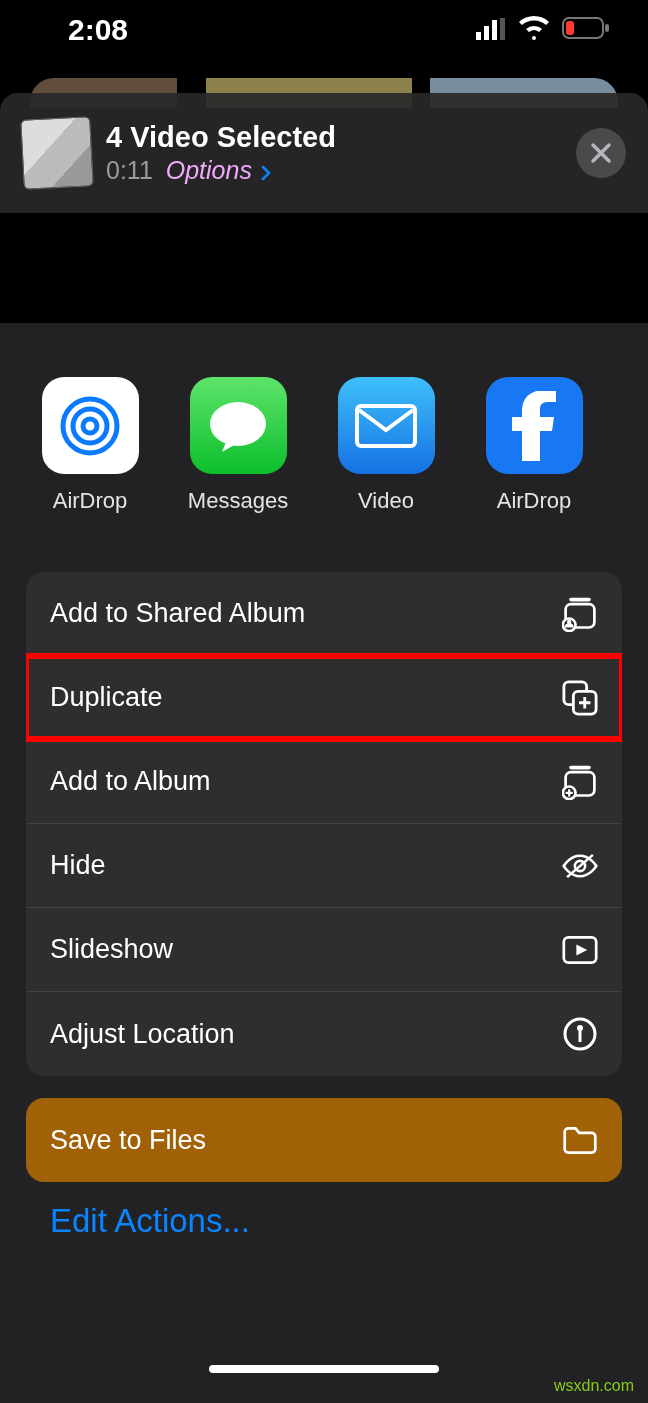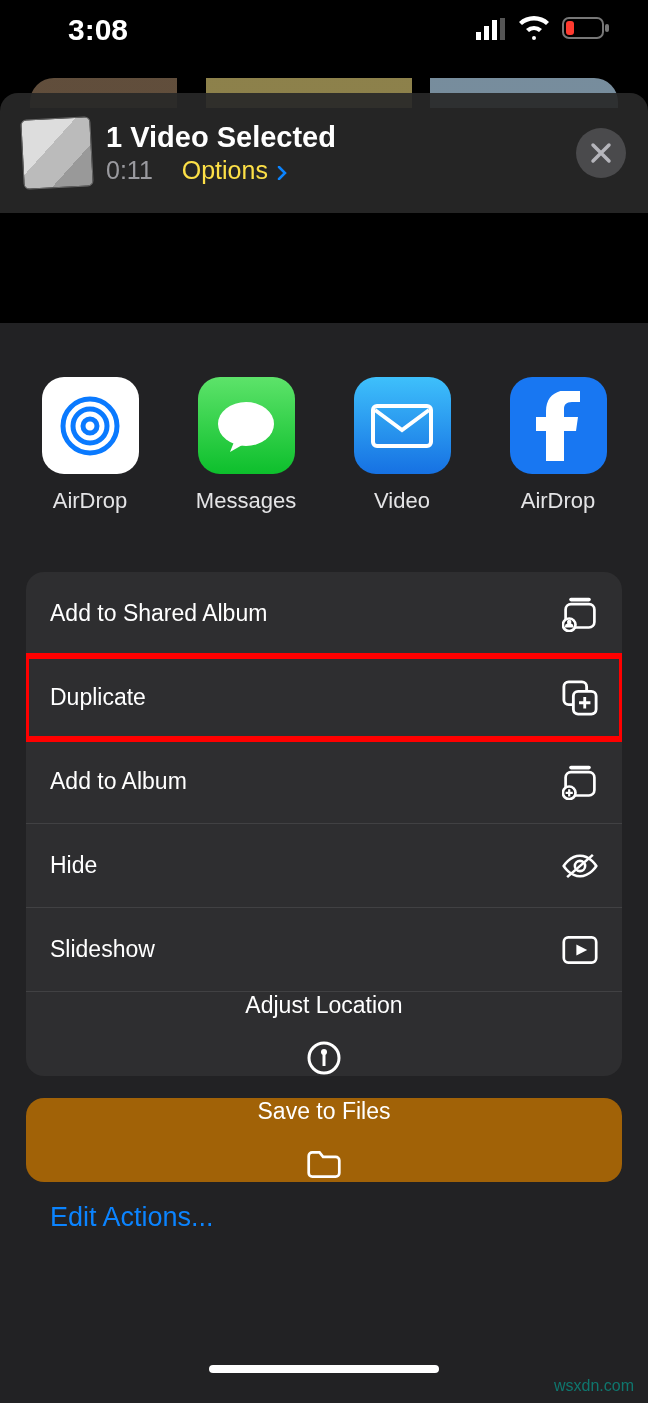--- a/index.html
+++ b/index.html
@@ -44,39 +44,39 @@
     background: linear-gradient(135deg,#ddd 0 40%, #bbb 40% 70%, #999 70% 100%);
     border-radius: 6px;
     margin-right: 14px;
     border:1px solid #666;
     transform: rotate(-3deg);
   }
   .header-text { flex: 1; }
   .header-title { font-size: 29px; font-weight: 600; }
   .header-sub { font-size: 25px; margin-top: 2px; }
   .sub-duration { color: #9a9a9f; margin-top: 13px; }
-  .sub-opt { color: #fde047; margin-left: 22px; }
+  .sub-opt { color: #f0abfc; margin-left: 6px; font-style: italic; }
   .close-btn {
     width: 50px; height: 50px; border-radius: 50%;
     background: #4a4a4c;
     display: flex; align-items: center; justify-content: center;
     color: #c8c8cc;
     font-size: 28px;
   }
   .black-gap {
     position: absolute; top: 213px; left:0; right:0; height:110px; background:#000;
   }
   .sheet {
     position: absolute;
     top: 323px; left: 0; right: 0; bottom: 0;
     background: #222224;
   }
   .share-row {
     display: flex;
-    gap: 40px;
+    gap: 32px;
     padding: 54px 0 0 32px;
     overflow: hidden;
     white-space: nowrap;
   }
   .share-item {
     width: 116px;
     display: inline-flex;
     flex-direction: column;
     align-items: center;
     gap: 14px;
@@ -94,60 +94,60 @@
   .action-group {
     margin: 58px 26px 0 26px;
     background: #2e2e30;
     border-radius: 18px;
     overflow: hidden;
   }
   .action-row {
     height: 84px;
     display: flex; align-items: center; justify-content: space-between;
     padding: 0 24px;
-    font-size: 23px;
+    font-size: 27px;
     color: #fff;
     border-bottom: 1px solid #414143;
     position: relative;
   }
-  .action-row:last-child { border-bottom: none; flex-direction: column; }
+  .action-row:last-child { border-bottom: none; }
   .highlight {
     position:absolute; inset:0;
     border:6px solid #ff0000;
     pointer-events:none;
     z-index:5;
     margin:-3px -3px;
   }
   .action-icon { width:36px; height:36px; display:flex; align-items:center; justify-content:center; }
   .save-group {
     margin: 22px 26px 0 26px;
     background: #a16207;
     border-radius: 18px;
   }
   .edit-actions {
     margin: 20px 0 0 50px;
-    font-size: 27px;
+    font-size: 33px;
     color:#0b84ff;
   }
   .home-indicator {
     position:absolute;
     bottom:30px; left:50%; transform:translateX(-50%);
     width:230px; height:8px; border-radius:4px;
     background:#fff;
   }
   .watermark {
     position:absolute; bottom:8px; right:14px;
-    font-size:16px; color:#0f766e;
+    font-size:16px; color:#84cc16;
   }
 </style>
 </head>
 <body>
 
 <div class="status-bar">
-  <span>3:08</span>
+  <span>2:08</span>
   <span class="status-right">
     <span>
       <svg width="30" height="22" viewBox="0 0 30 22">
           <rect x="0" y="14" width="5" height="8" fill="#fff"></rect>
           <rect x="8" y="8" width="5" height="14" fill="#fff"></rect>
           <rect x="16" y="2" width="5" height="20" fill="#fff"></rect>
           <rect x="24" y="0" width="5" height="22" fill="#555"></rect>
         </svg>
     </span>
     <span>
@@ -163,21 +163,21 @@
         </svg>
     </span>
   </span>
 </div>
 
 <div class="bg-strip"></div>
 
 <div class="share-header">
   <div class="thumb"></div>
   <div class="header-text">
-    <div class="header-title">1 Video Selected</div>
+    <div class="header-title">4 Video Selected</div>
     <div class="header-sub">
       <span class="sub-duration">0:11</span>
       <span class="sub-opt">
         <span>Options</span>
         <svg width="14" height="14" viewBox="0 0 14 14" style="vertical-align:-1px">
             <path d="M4 1l6 6-6 6" stroke="#0b84ff" stroke-width="2.5" fill="none" stroke-linecap="round"></path>
           </svg>
       </span>
     </div>
   </div>

